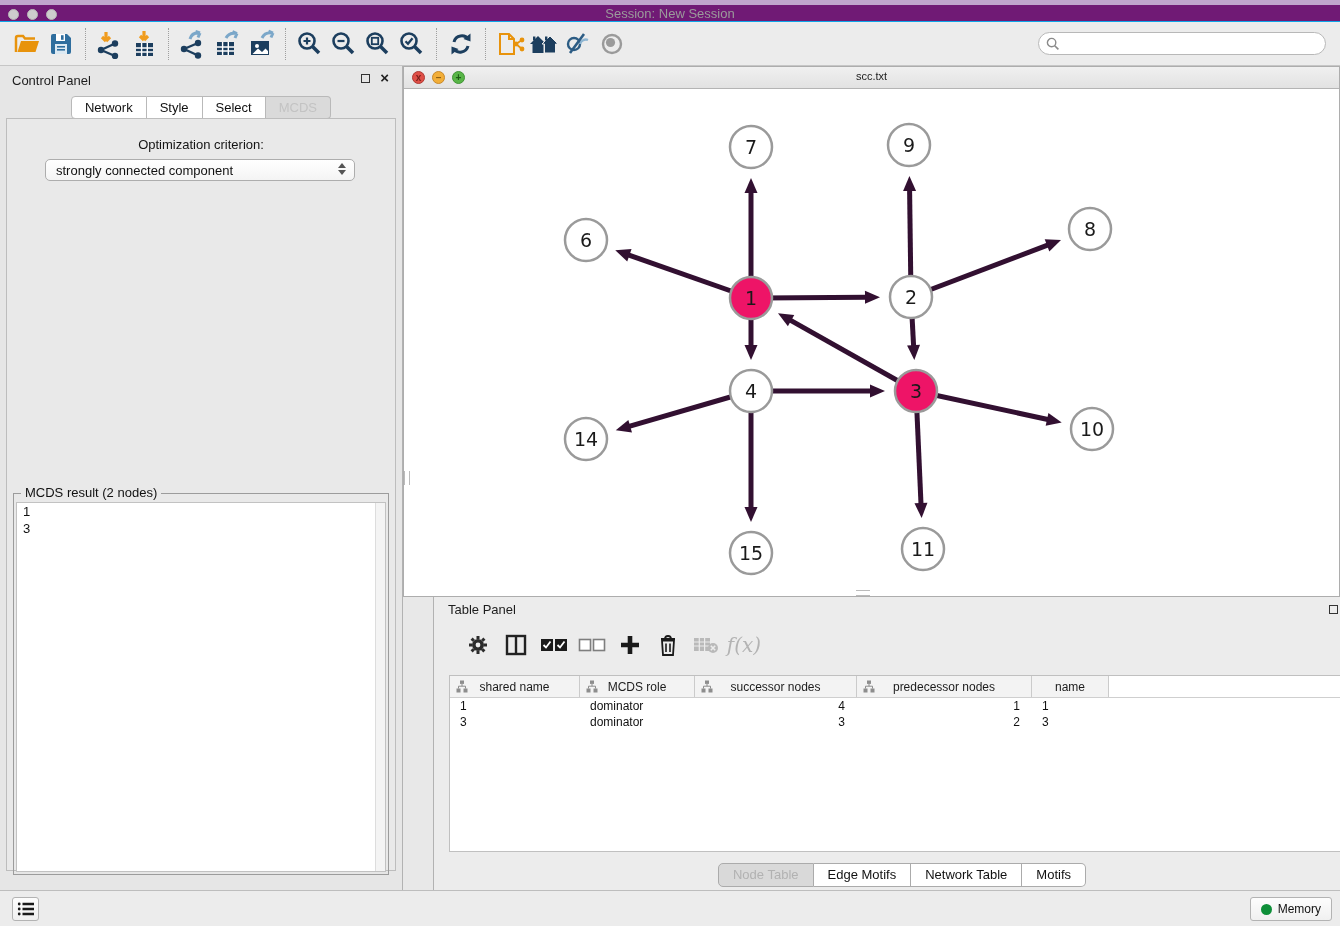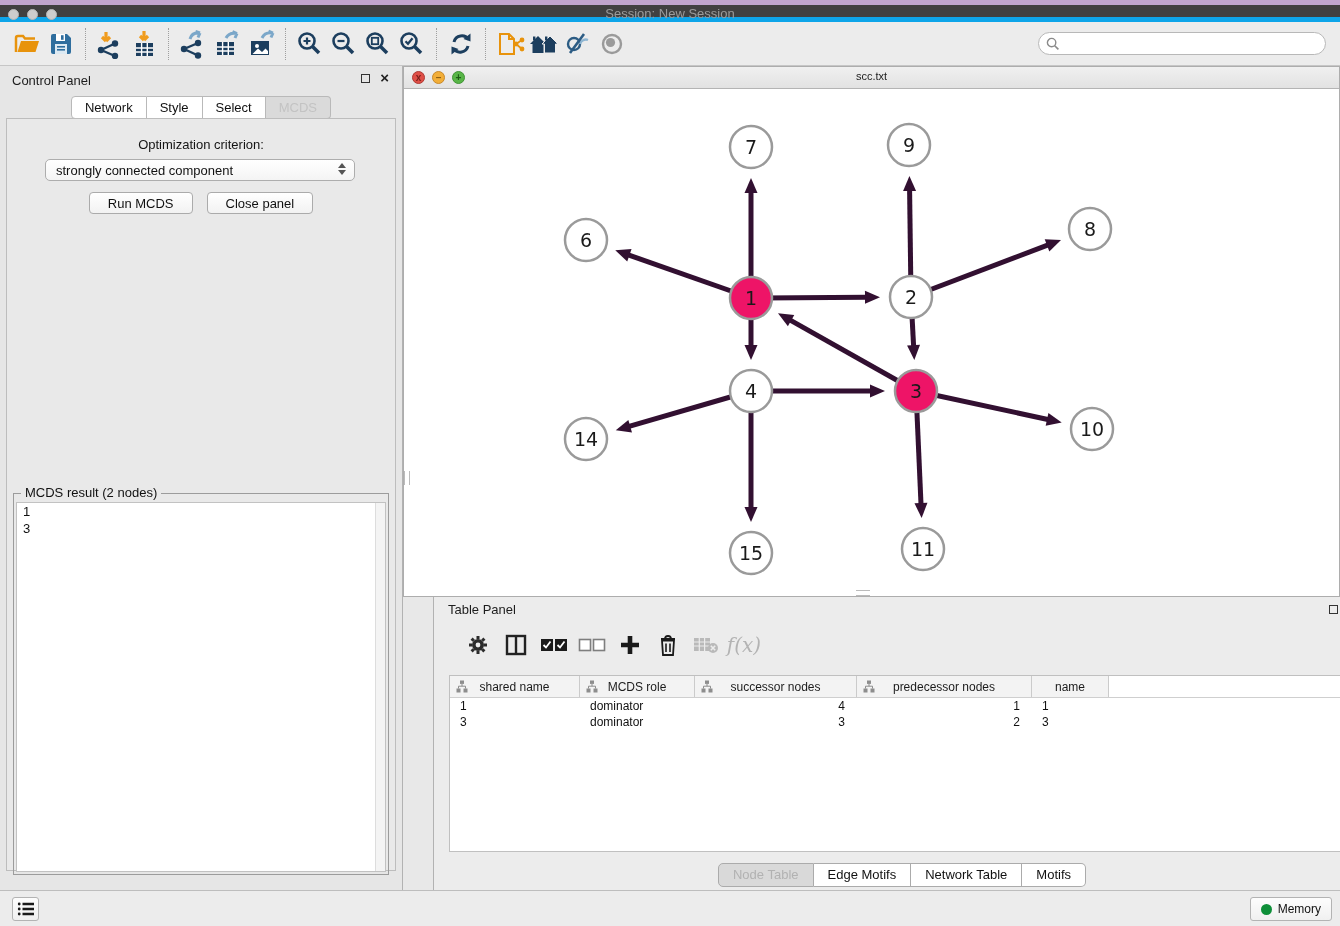--- a/index.html
+++ b/index.html
@@ -1,18 +1,18 @@
 <!DOCTYPE html>
 <html><head>
 <meta charset="utf-8">
 <style>
   html,body{margin:0;padding:0;background:#d8d8d8;font-family:"Liberation Sans",sans-serif;-webkit-font-smoothing:antialiased;}
   .window{position:relative;width:1340px;height:926px;background:#e8e8e8;overflow:hidden;box-shadow:0 0 0 1px #b7a2c4;}
   
-  .titlebar{position:absolute;left:0;top:0;width:100%;height:22px;background:#404040;border-top:5px solid #c0a5cd;border-bottom:5px solid #0ea5e9;box-sizing:border-box;}
+  .titlebar{position:absolute;left:0;top:0;width:100%;height:22px;background:#701a75;border-top:5px solid #c0a5cd;border-bottom:1px solid #0ea5e9;box-sizing:border-box;}
   .traffic{position:absolute;left:8px;top:4px;display:flex;gap:8px;}
   .tl{width:11px;height:11px;border-radius:50%;background:#cdcdcd;border:1px solid #b7b7b7;box-sizing:border-box;}
   .win-title{position:absolute;left:0;right:0;top:1px;text-align:center;font-size:13px;color:#9b9b9b;}
   
   .toolbar{position:absolute;left:0;top:22px;width:100%;height:44px;background:#ececec;border-bottom:1px solid #c6c6c6;box-sizing:border-box;display:flex;align-items:center;padding:0 10px;}
   .tbi{width:34px;height:34px;display:flex;align-items:center;justify-content:center;flex:0 0 auto;cursor:default;}
   .sep{width:0;height:32px;border-left:1px dotted #9f9f9f;margin:0 7px;flex:0 0 auto;}
   .spacer{flex:1 1 auto;}
   .searchbox{position:relative;width:288px;height:23px;background:#fff;border:1px solid #b8b8b8;border-radius:12px;display:flex;align-items:center;padding-left:7px;box-sizing:border-box;flex:0 0 auto;margin-right:4px;}
   .searchbox input{border:none;outline:none;flex:1;font-size:13px;background:transparent;padding:0 8px 0 4px;color:#333;}
@@ -249,24 +249,20 @@
       </div>
     <div class="cp-body">
       <div class="opt-label">Optimization criterion:</div>
       <div class="cp-select">
         <span>strongly connected component</span>
         <span class="chevrons">
             <i class="up"></i>
             <i class="down"></i>
           </span>
       </div>
-      <div class="btn-row">
-        <button class="btn">Run MCDS</button>
-        <button class="btn">Close panel</button>
-      </div>
       <div class="groupbox">
         <span class="groupbox-legend">MCDS result (2 nodes)</span>
         <div class="listbox">
           <div id="mcds-list">
               <div class="list-item">1</div>
               <div class="list-item">3</div>
             </div>
           <div class="scroll"></div>
         </div>
       </div>

